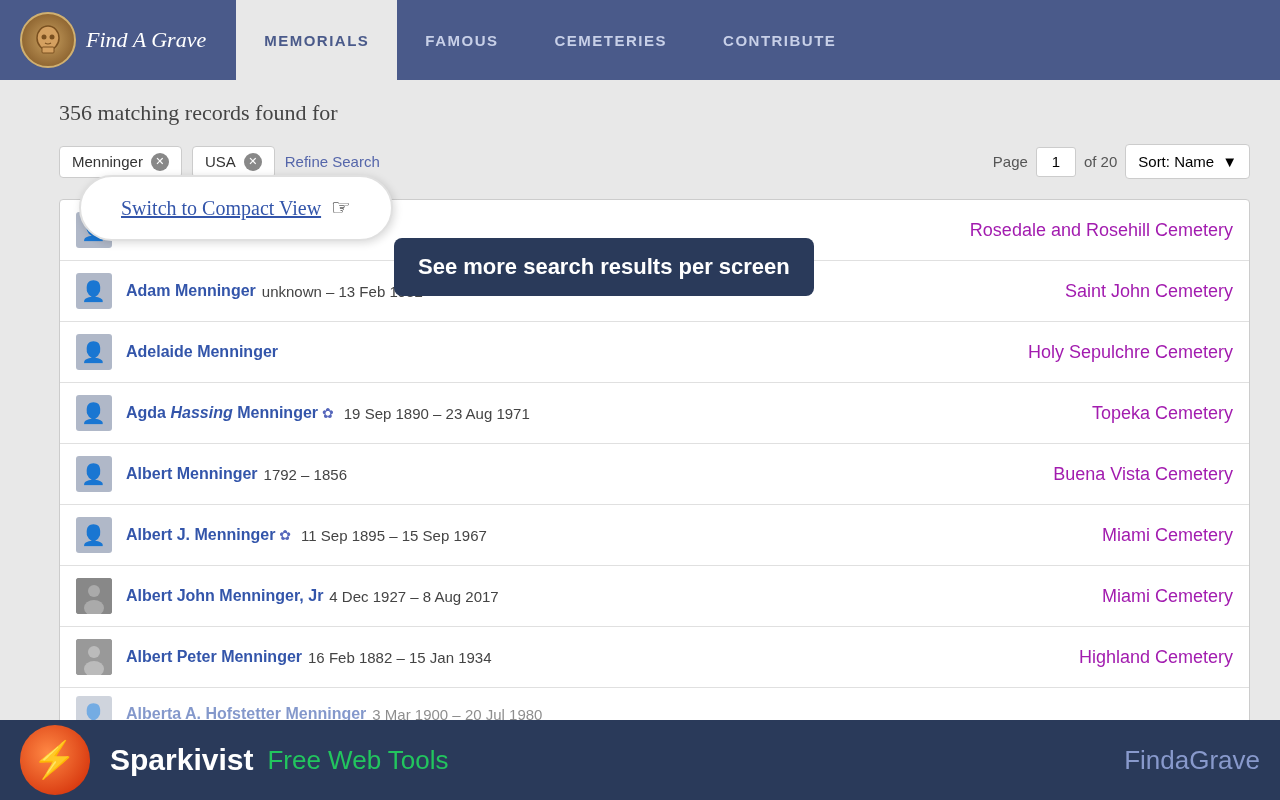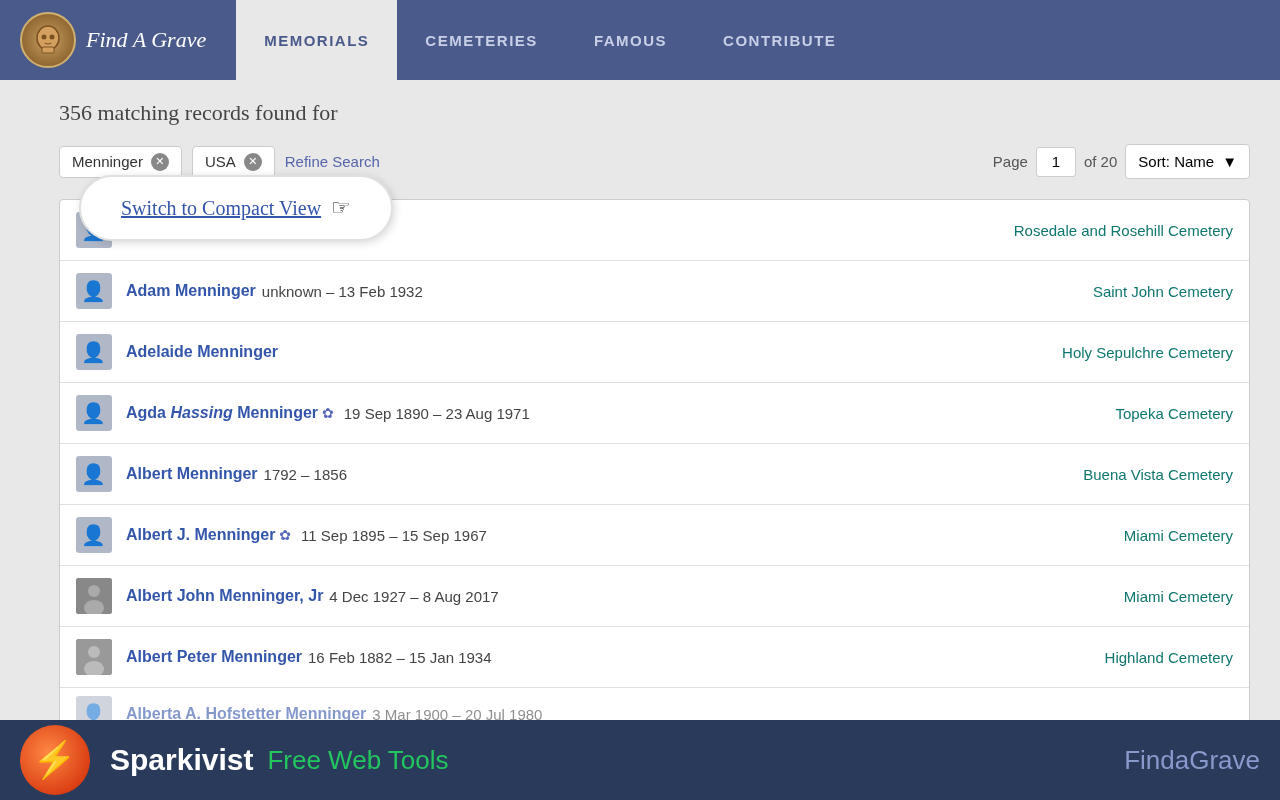--- a/index.html
+++ b/index.html
@@ -229,22 +229,22 @@
       font-size: 15px;
       margin-left: 6px;
     }
     .flower-icon {
       color: #5566bb;
       font-size: 14px;
       margin: 0 4px;
     }
     .cemetery-name {
       margin-left: auto;
-      color: #0f766e;
-      font-size: 15px;
+      color: #a21caf;
+      font-size: 18px;
       cursor: pointer;
       white-space: nowrap;
     }
 
     
     .footer-bar {
       position: absolute;
       bottom: 0;
       left: 0;
       width: 1280px;
@@ -299,22 +299,22 @@
         <rect x="11" y="24" width="12" height="6" rx="1" fill="#d4a060" stroke="#7a5020" stroke-width="1"></rect>
         <circle cx="13" cy="14" r="2.5" fill="#7a5020"></circle>
         <circle cx="21" cy="14" r="2.5" fill="#7a5020"></circle>
         <path d="M14 20 Q17 22 20 20" stroke="#7a5020" stroke-width="1.2" fill="none"></path>
       </svg>
     </div>
     <span class="logo-text">Find A Grave</span>
   </div>
   <div class="nav-items">
     <div class="nav-item active">MEMORIALS</div>
+    <div class="nav-item">FAMOUS</div>
     <div class="nav-item">CEMETERIES</div>
-    <div class="nav-item">FAMOUS</div>
     <div class="nav-item">CONTRIBUTE</div>
   </div>
 </div>
 
 <div class="main-content" style="position:relative; height:720px;margin-left:29px;">
 
   <div class="results-header">
     <span>356</span>
     <span>matching records found for</span>
   </div>
@@ -339,20 +339,23 @@
         <span>▼</span>
       </div>
     </div>
   </div>
 
   <div class="compact-view-bubble">
     <a class="compact-view-link">Switch to Compact View</a>
     <span class="cursor-icon">☞</span>
   </div>
 
+  <div class="tooltip">
+    <span>See more search results per screen</span>
+  </div>
 
   <div class="results-list" style="margin-top: 10px;">
 
     <div class="result-row">
       <div class="avatar">
         <span style="font-size:20px;color:#7080a0;">👤</span>
       </div>
       <span class="result-name">A. Menninger</span>
       <span class="result-dates"> unknown – Apr 1910</span>
       <span class="cemetery-name">Rosedale and Rosehill Cemetery</span>

